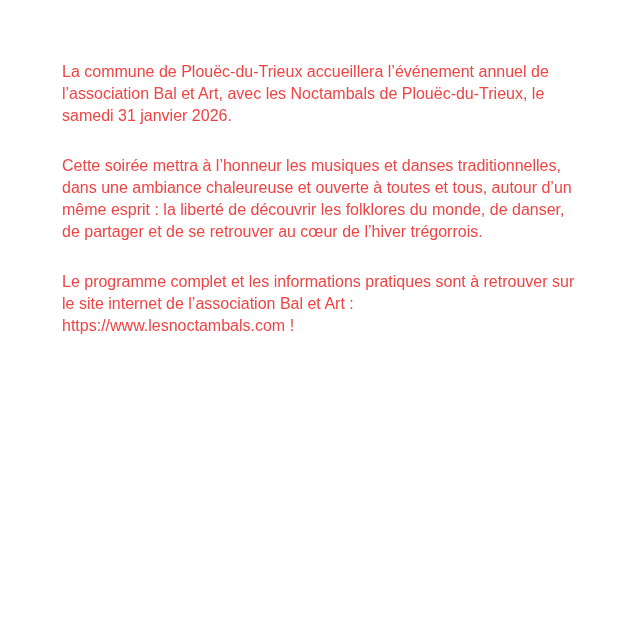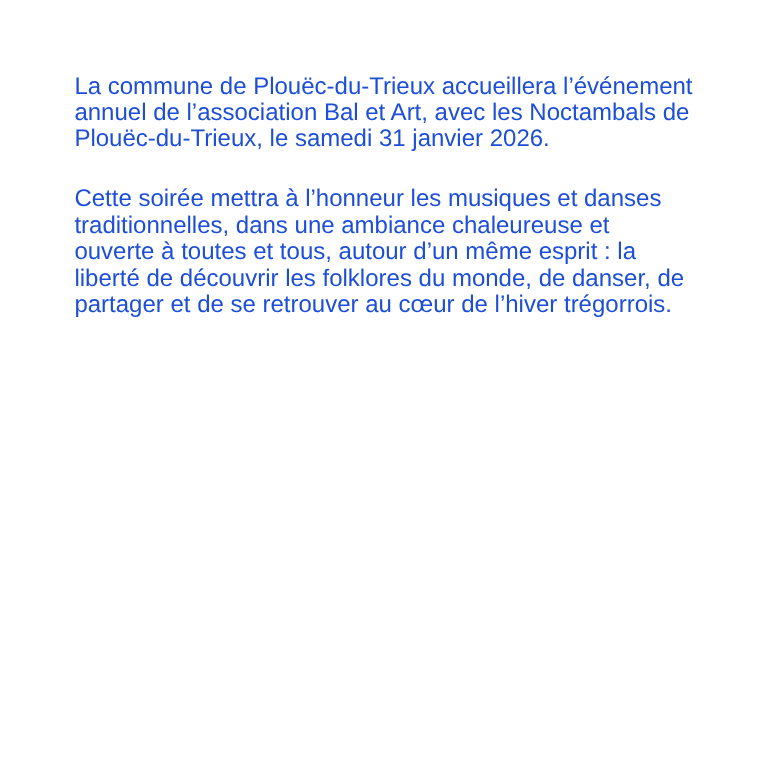--- a/index.html
+++ b/index.html
@@ -16,29 +16,30 @@
     background: #ffffff;
     overflow: hidden;
   }
   .text-block {
     position: absolute;
     left: 62px;
     top: 61px;
     width: 516px;
   }
   .text-block p {
-    font-size: 20px;
+    font-size: 16px;
     line-height: 22px;
-    color: #1d4ed8;
+    color: #ef4444;
     margin: 0 0 28px 0;
     text-align: left;
     word-spacing: normal;
   }
 </style>
 </head>
 <body>
 
 <div class="page">
   <div class="text-block">
     <p>La commune de Plouëc-du-Trieux accueillera l’événement annuel de l’association Bal et Art, avec les Noctambals de Plouëc-du-Trieux, le samedi 31 janvier 2026.</p>
     <p>Cette soirée mettra à l’honneur les musiques et danses traditionnelles, dans une ambiance chaleureuse et ouverte à toutes et tous, autour d’un même esprit : la liberté de découvrir les folklores du monde, de danser, de partager et de se retrouver au cœur de l’hiver trégorrois.</p>
+    <p>Le programme complet et les informations pratiques sont à retrouver sur le site internet de l’association Bal et Art : https://www.lesnoctambals.com !</p>
   </div>
 </div>
 
 </body></html>

